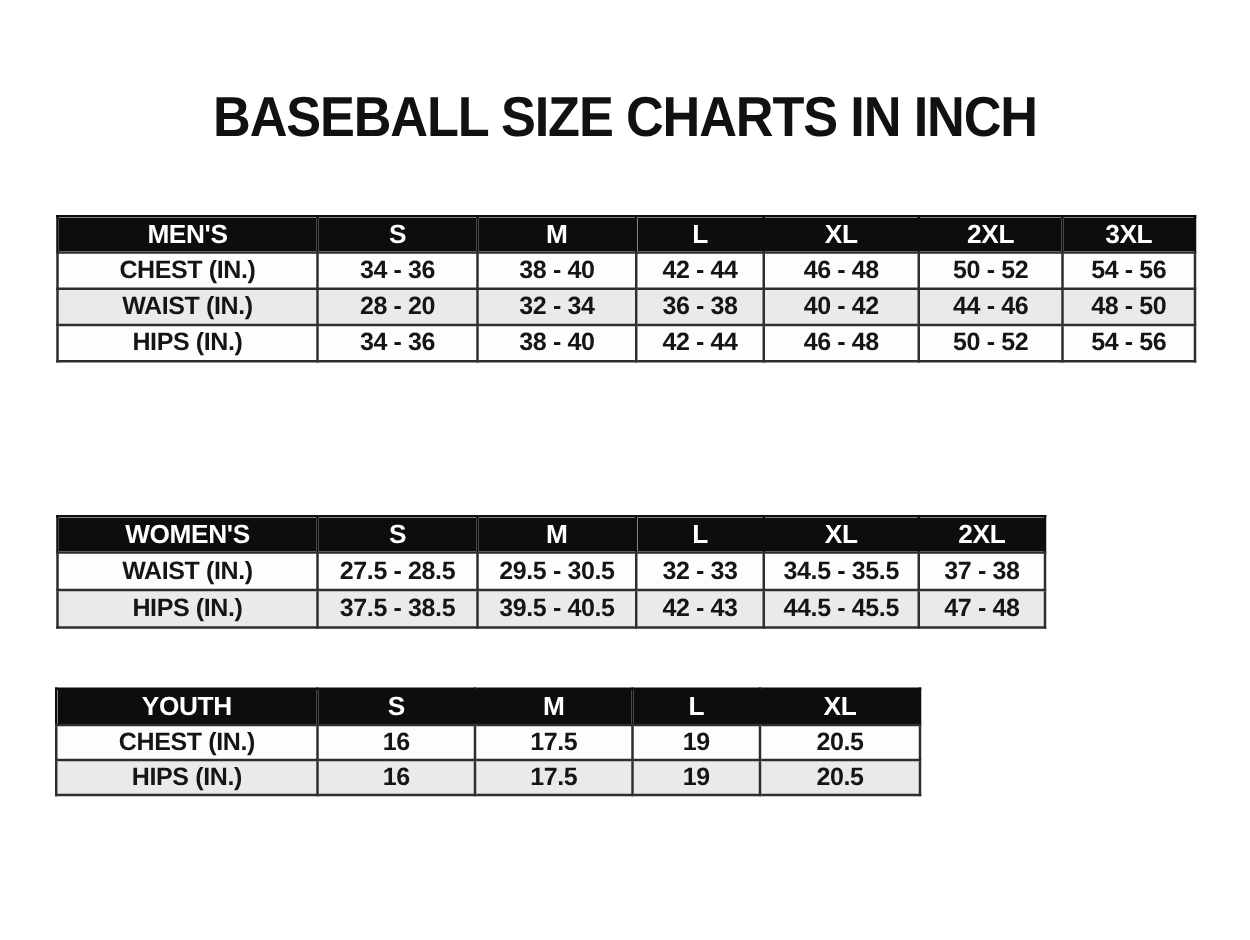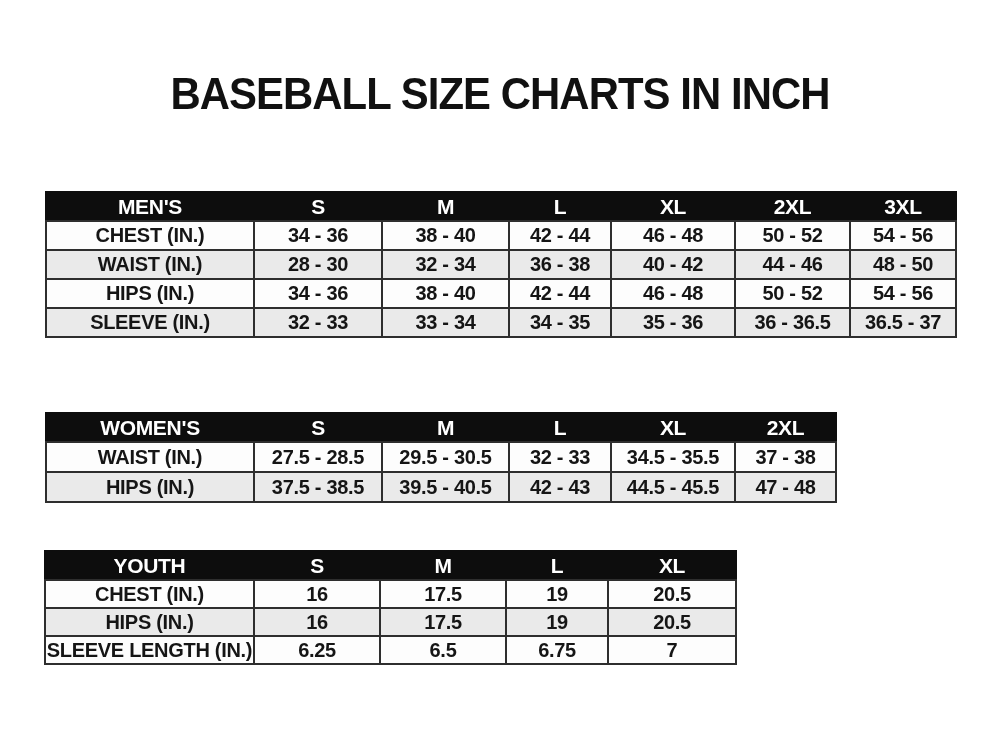--- a/index.html
+++ b/index.html
@@ -58,21 +58,21 @@
     border-bottom-color: var(--border-col, #2e2e2e);
     font-size: 21px;
     height: 27px;
   }
   table.size-table tbody tr:nth-child(even) {
     background: var(--alt-row-bg, #eaeaea);
   }
   table.size-table tbody tr:nth-child(odd) {
     background: #fdfdfd;
   }
-  #mens   { top: 191px; left: 45px; }
+  #mens   { top: 172px; left: 45px; }
   #womens { top: 412px; left: 45px; }
   #youth  { top: 550px; left: 44px; }
   #mens   tbody th, #mens   tbody td { height: 27px; }
   #womens tbody th, #womens tbody td { height: 28px; }
   #youth  tbody th, #youth  tbody td { height: 26px; }
 </style>
 </head>
 <body>
 
 <div class="canvas">
@@ -105,44 +105,35 @@
           <th scope="row">CHEST (IN.)</th>
           <td>34 - 36</td>
           <td>38 - 40</td>
           <td>42 - 44</td>
           <td>46 - 48</td>
           <td>50 - 52</td>
           <td>54 - 56</td>
         </tr>
         <tr>
           <th scope="row">WAIST (IN.)</th>
-          <td>28 - 30</td>
+          <td>28 - 20</td>
           <td>32 - 34</td>
           <td>36 - 38</td>
           <td>40 - 42</td>
           <td>44 - 46</td>
           <td>48 - 50</td>
         </tr>
         <tr>
           <th scope="row">HIPS (IN.)</th>
           <td>34 - 36</td>
           <td>38 - 40</td>
           <td>42 - 44</td>
           <td>46 - 48</td>
           <td>50 - 52</td>
           <td>54 - 56</td>
-        </tr>
-        <tr>
-          <th scope="row">SLEEVE (IN.)</th>
-          <td>32 - 33</td>
-          <td>33 - 34</td>
-          <td>34 - 35</td>
-          <td>35 - 36</td>
-          <td>36 - 36.5</td>
-          <td>36.5 - 37</td>
         </tr>
       </tbody>
   </table>
 
   <table class="size-table" id="womens">
     <colgroup>
       <col style="width:208px">
         <col style="width:128px">
         <col style="width:127px">
       <col style="width:102px">
@@ -204,23 +195,16 @@
           <td>19</td>
           <td>20.5</td>
         </tr>
         <tr>
           <th scope="row">HIPS (IN.)</th>
           <td>16</td>
           <td>17.5</td>
           <td>19</td>
           <td>20.5</td>
         </tr>
-        <tr>
-          <th scope="row">SLEEVE LENGTH (IN.)</th>
-          <td>6.25</td>
-          <td>6.5</td>
-          <td>6.75</td>
-          <td>7</td>
-        </tr>
       </tbody>
   </table>
 
 </div>
 
 </body></html>

